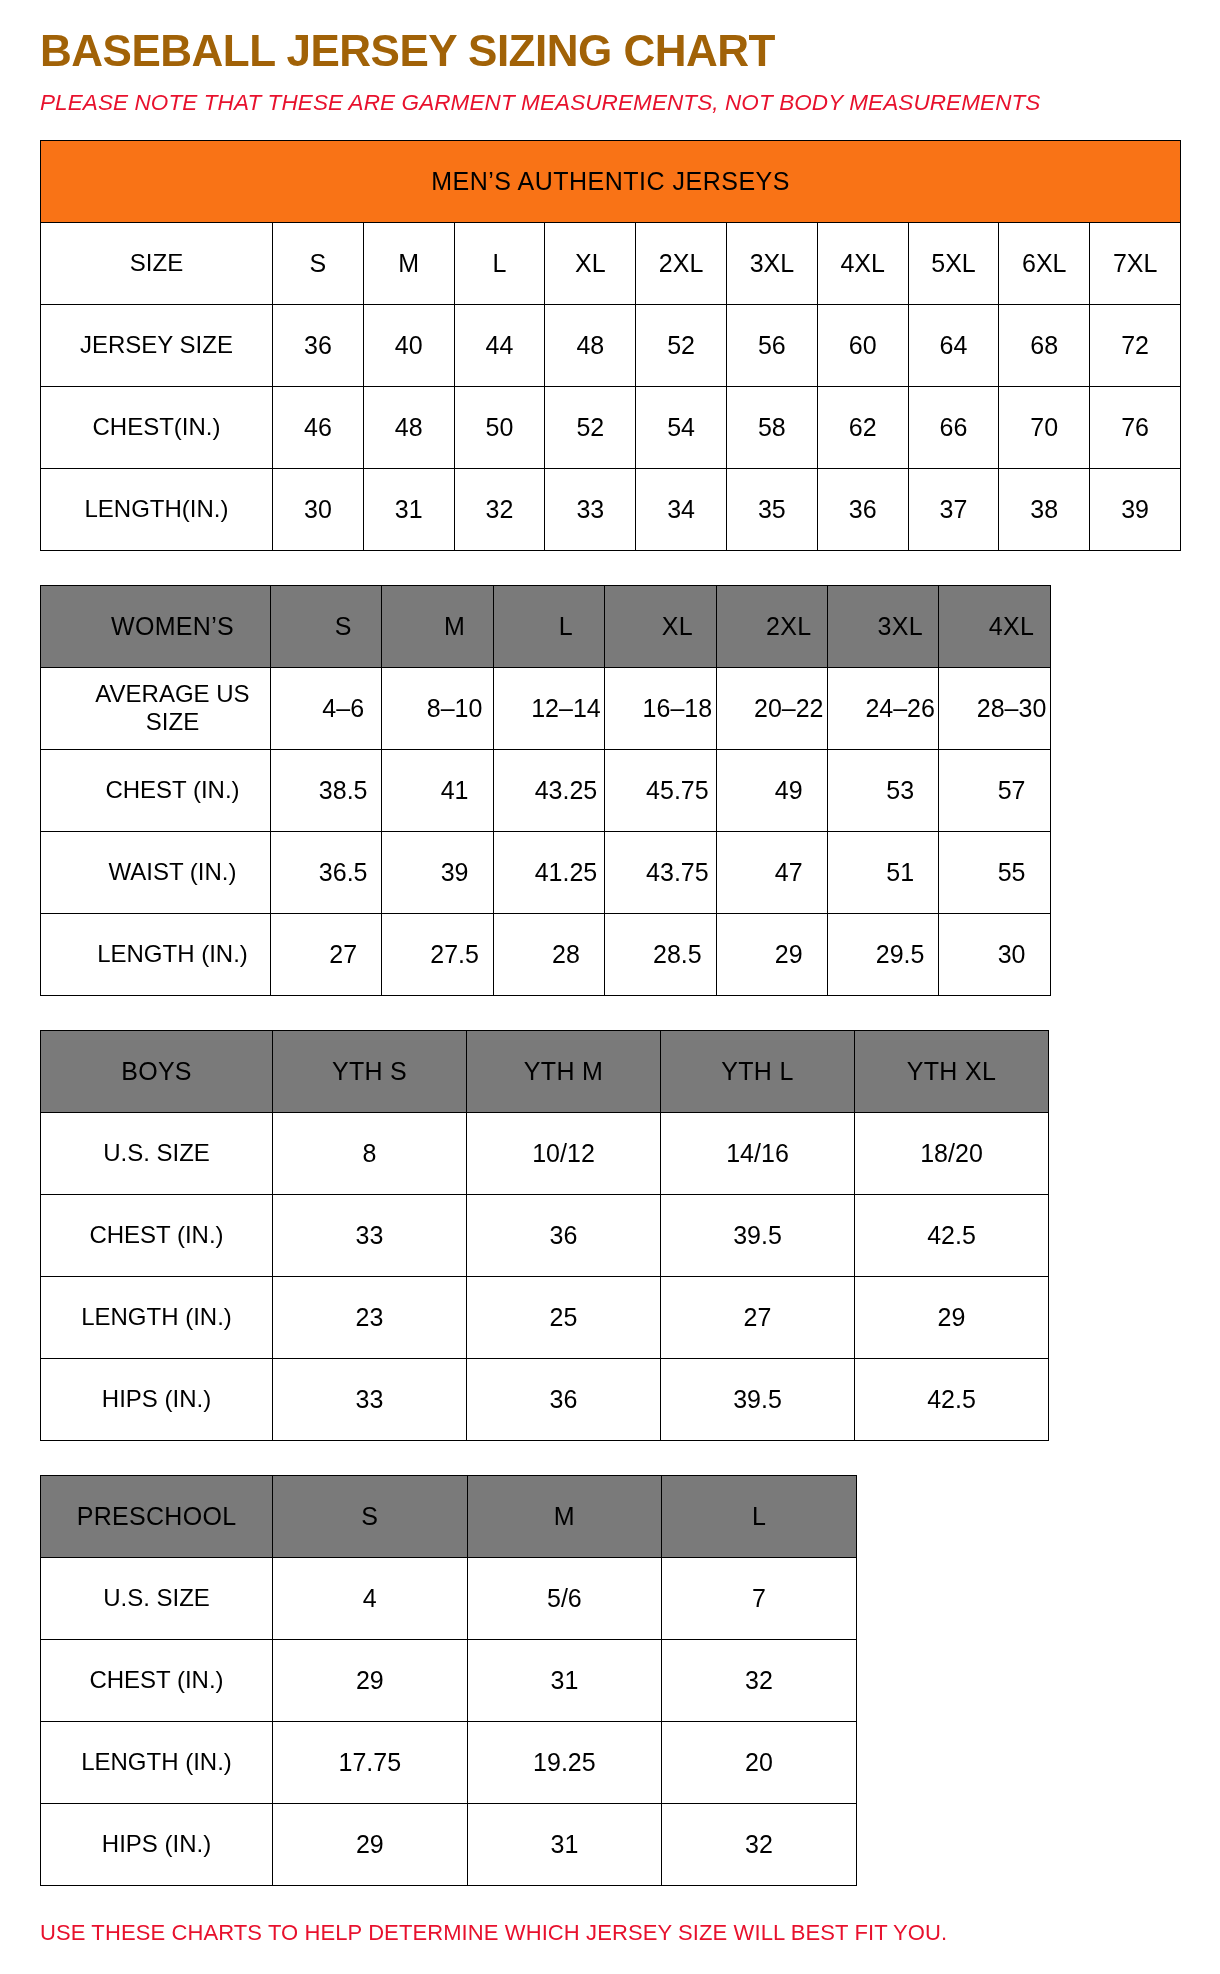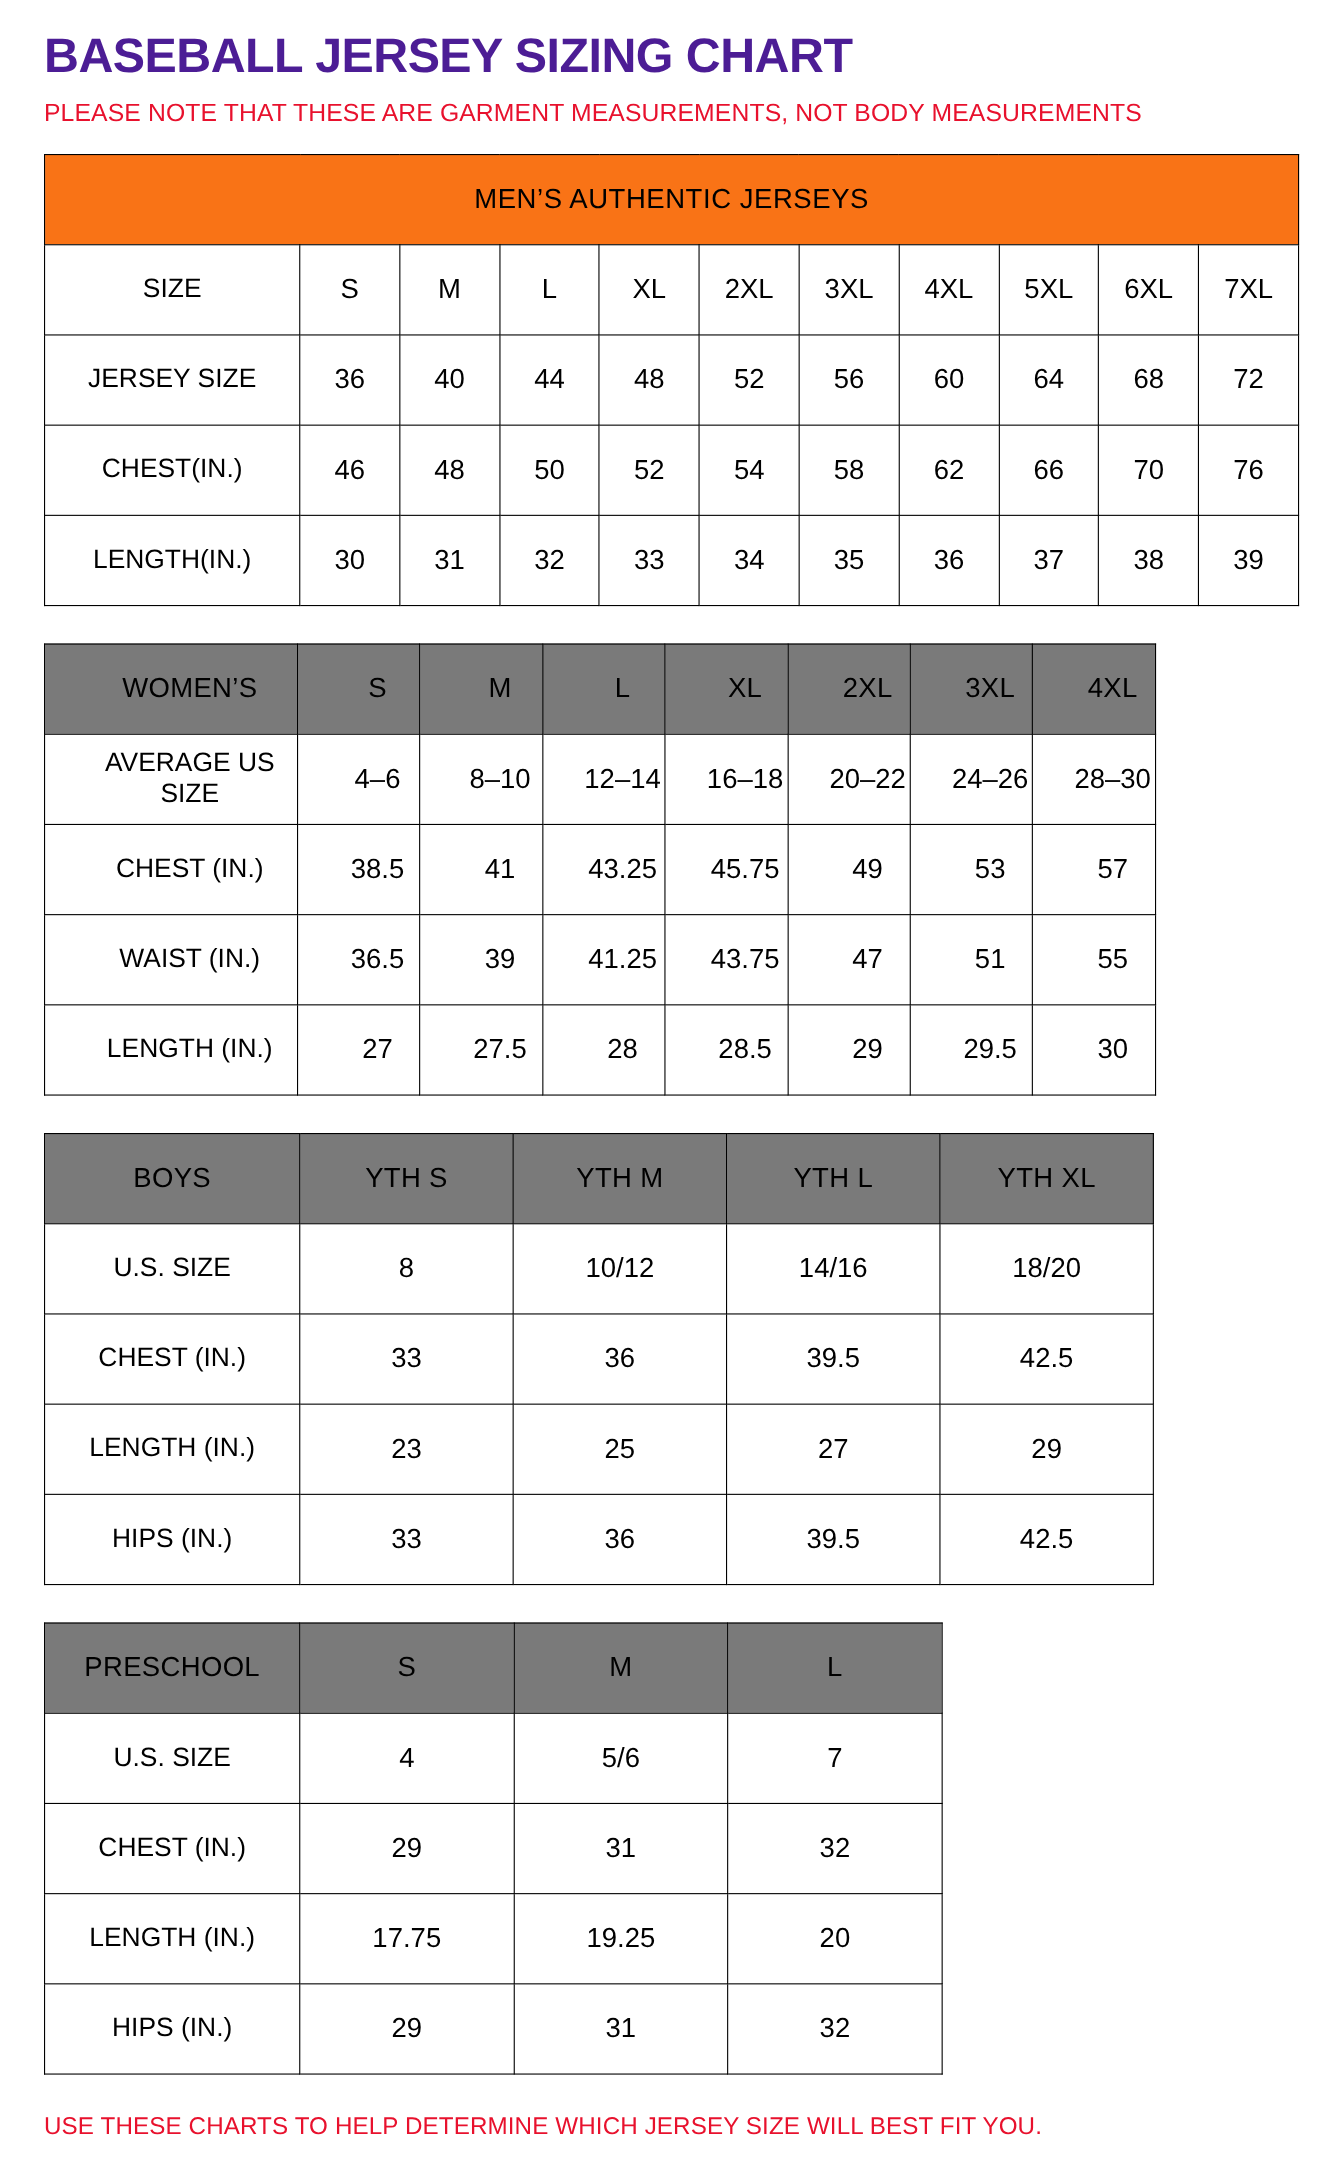--- a/index.html
+++ b/index.html
@@ -18,28 +18,29 @@
     width: 1220px;
     box-sizing: border-box;
     padding: 28px 40px 20px 40px;
   }
   .main-title {
     font-size: 44px;
     font-weight: bold;
     letter-spacing: -0.5px;
     line-height: 1.05;
     margin: 0 0 14px 0;
-    color: #4c1d95;
+    color: #a16207;
   }
   .note {
     color: #e8112d;
     font-size: 22.5px;
     line-height: 1.32;
     margin: 0 0 22px 0;
     letter-spacing: 0.1px;
+    font-style: italic;
   }
   table.chart {
     border-collapse: collapse;
     table-layout: fixed;
     margin-bottom: 34px;
   }
   table.chart td,
   table.chart th {
     border: 1px solid #000000;
     text-align: center;

